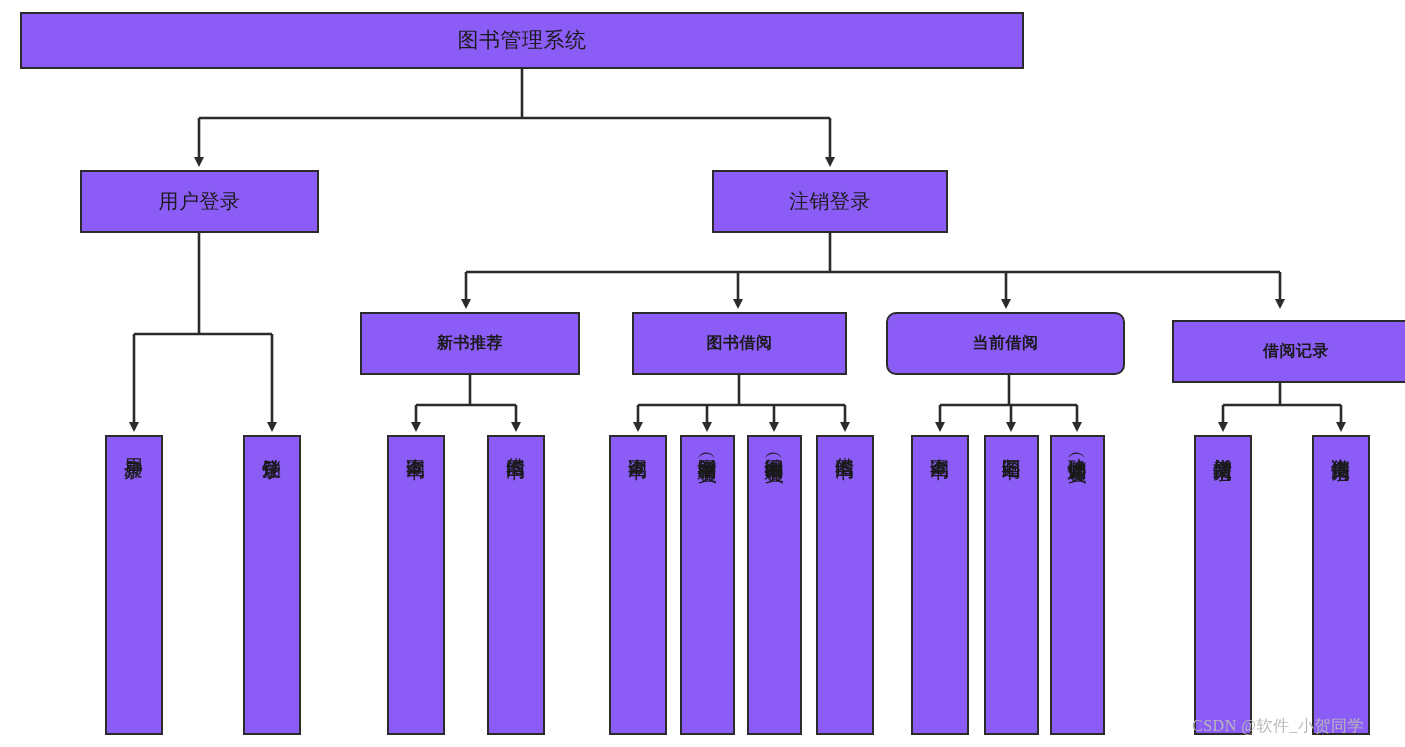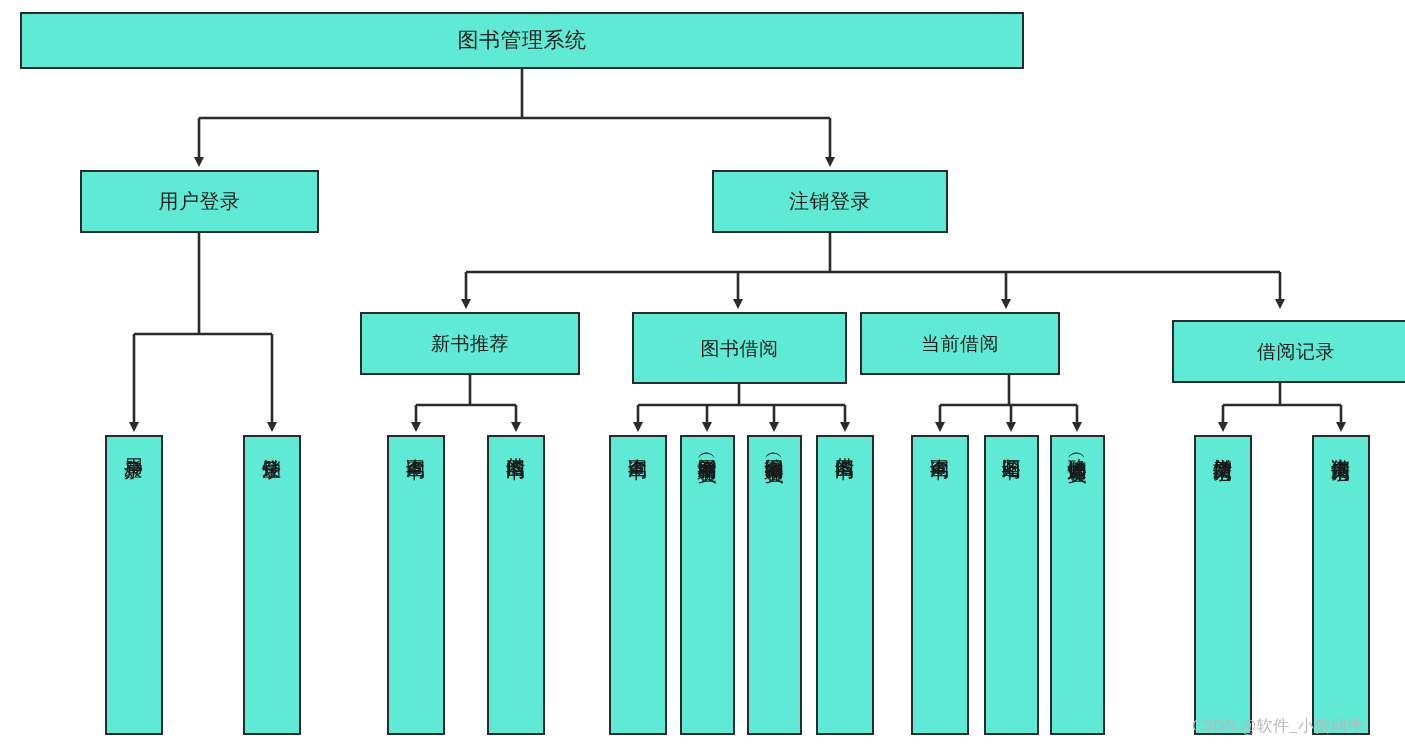--- a/index.html
+++ b/index.html
@@ -22,21 +22,21 @@
     left: 0;
     top: 0;
     width: 1405px;
     height: 747px;
     pointer-events: none;
   }
   .node {
     position: absolute;
     box-sizing: border-box;
     border: 2px solid #2b2b2b;
-    background: #5eead4;
+    background: #8b5cf6;
     display: flex;
     align-items: center;
     justify-content: center;
     color: #1a1a1a;
   }
   .node .label {
     display: block;
     text-align: center;
     line-height: 1.18;
     letter-spacing: 0.5px;
@@ -44,21 +44,22 @@
   .node.root {
     border-width: 2px;
   }
   .node.root .label {
     font-size: 21px;
   }
   .node.level1 .label {
     font-size: 20px;
   }
   .node.level2 .label {
-    font-size: 19px;
+    font-size: 16px;
+    font-weight: bold;
   }
   .node.leaf {
     align-items: flex-start;
     justify-content: center;
     padding-top: 6px;
   }
   .node.leaf .label {
     writing-mode: vertical-rl;
     text-orientation: upright;
     font-size: 19px;
@@ -141,24 +142,24 @@
   <div class="node level1" id="n-l1-0" style="left: 80px; top: 170px; width: 239px; height: 63px;">
     <span class="label">用户登录</span>
   </div>
   <div class="node level1" id="n-l1-1" style="left: 712px; top: 170px; width: 236px; height: 63px;">
     <span class="label">注销登录</span>
   </div>
 
   <div class="node level2" id="n-l2-0" style="left: 360px; top: 312px; width: 220px; height: 63px;">
     <span class="label">新书推荐</span>
   </div>
-  <div class="node level2" id="n-l2-1" style="left: 632px; top: 312px; width: 215px; height: 72px;">
+  <div class="node level2" id="n-l2-1" style="left: 632px; top: 312px; width: 215px; height: 63px;">
     <span class="label">图书借阅</span>
   </div>
-  <div class="node level2" id="n-l2-2" style="left: 860px; top: 312px; width: 200px; height: 63px;">
+  <div class="node level2" id="n-l2-2" style="left: 886px; top: 312px; width: 239px; height: 63px; border-radius: 10px;">
     <span class="label">当前借阅</span>
   </div>
   <div class="node level2" id="n-l2-3" style="left: 1172px; top: 320px; width: 248px; height: 63px; align-items: center;">
     <span class="label">借阅记录</span>
   </div>
 
   <div class="node leaf" id="n-lf-0" style="left: 105px; top: 435px; width: 58px; height: 300px;">
     <span class="label">用户登录</span>
   </div>
   <div class="node leaf" id="n-lf-1" style="left: 243px; top: 435px; width: 58px; height: 300px;">

